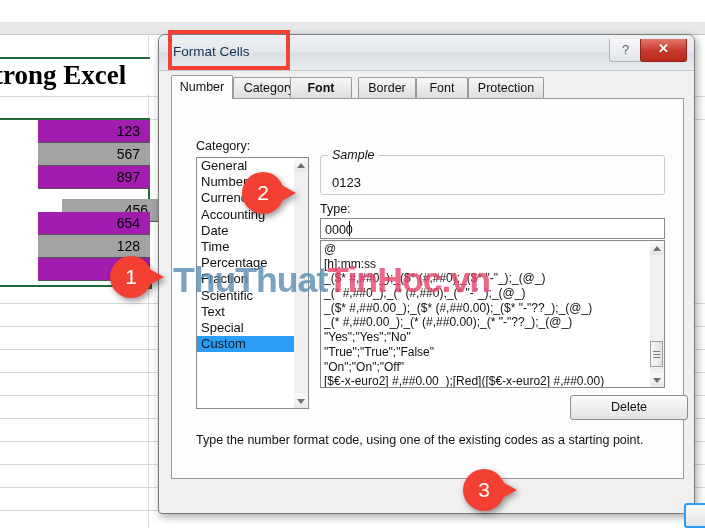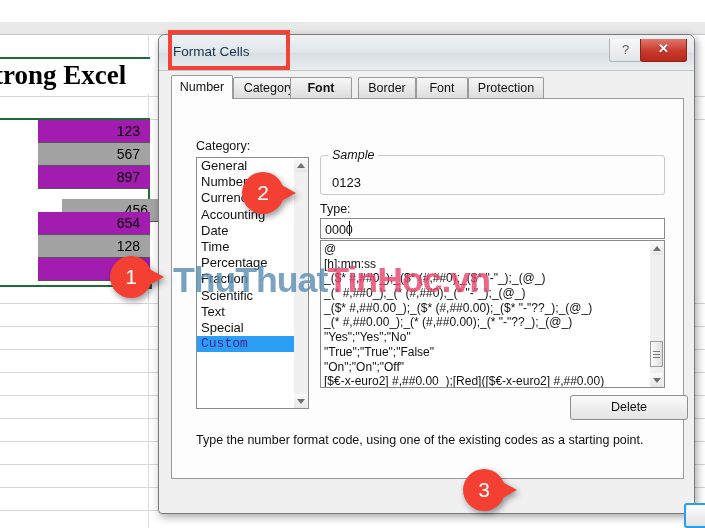--- a/index.html
+++ b/index.html
@@ -92,21 +92,21 @@
 
   
   .cat-box{
     position:absolute;left:24px;top:58px;width:113px;height:252px;
     background:#fff;border:1px solid #8a8a8a;box-sizing:border-box;overflow:hidden;
   }
   .cat-item{
     height:16.2px;line-height:16.2px;padding-left:4px;font-size:13px;color:#111;
     white-space:nowrap;
   }
-  .cat-item.sel{background:#2a9ef4;color:#4c1d95;font-family:Liberation Mono, monospace;}
+  .cat-item.sel{background:#2a9ef4;color:#0f172a;}
   .cat-scroll{
     position:absolute;left:122px;top:58px;width:15px;height:252px;
     background:#f0f0f0;border:1px solid #8a8a8a;border-left:none;box-sizing:border-box;
   }
   .sb-arrow{
     position:absolute;left:0;width:13px;height:14px;
     background:linear-gradient(to bottom,#fbfbfb,#e6e6e6);
     display:flex;align-items:center;justify-content:center;
   }
   .tri-up{width:0;height:0;border-left:4px solid transparent;border-right:4px solid transparent;border-bottom:5px solid #6f6f6f;}

